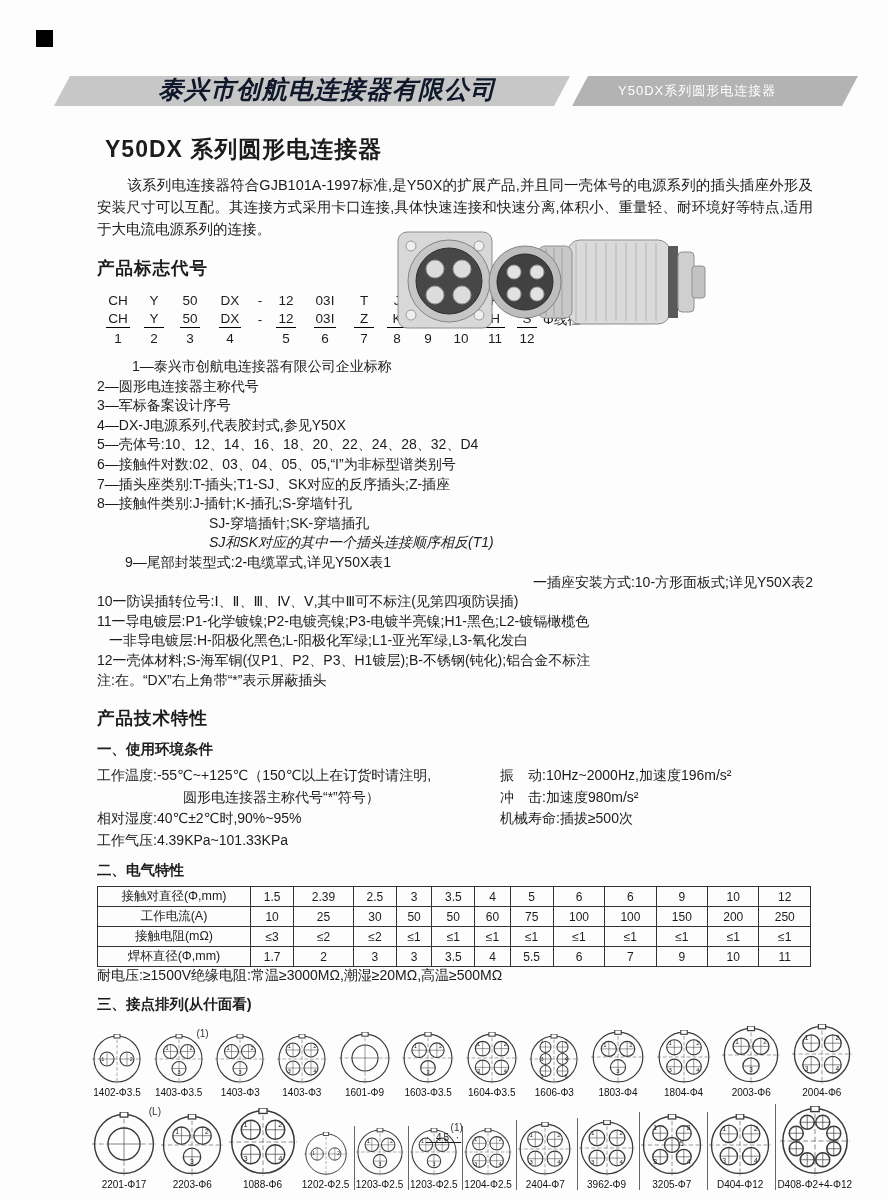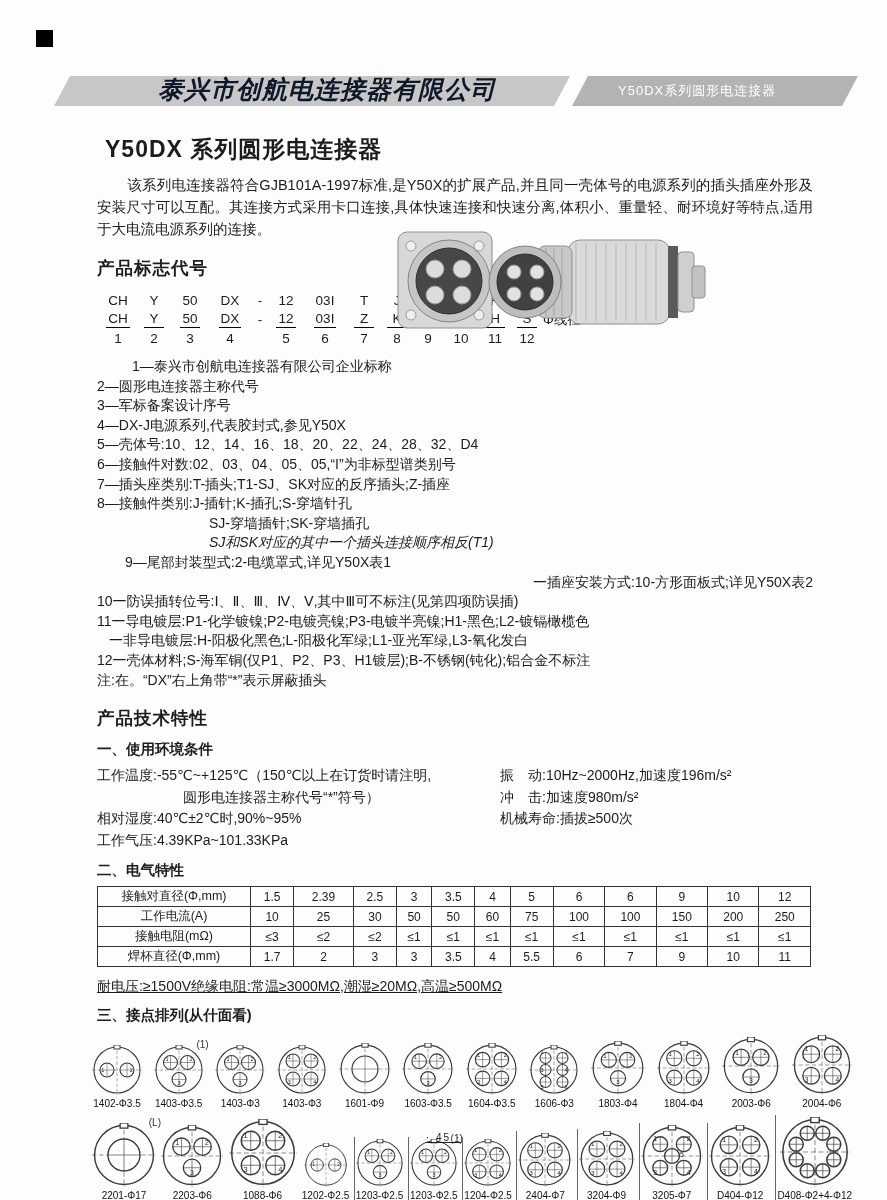--- a/index.html
+++ b/index.html
@@ -33,21 +33,21 @@
   
   .photo{position:absolute;left:390px;top:216px;}
   
   .env-cols{display:flex;}
   .env-left{width:403px;font-size:14px;line-height:21.5px;}
   .env-right{font-size:14px;line-height:21.5px;}
   
   table.etable{border-collapse:collapse;width:714px;margin-top:2px;}
   table.etable td{border:1px solid #333;font-size:12px;text-align:center;height:17px;padding:1px 0;}
   table.etable td.rowlab{width:152px;font-size:12.5px;}
-  .volt-note{font-size:14px;margin-top:11px;text-decoration:underline;}
+  .volt-note{font-size:14px;}
   
   .diag-rows{margin-top:8px;margin-left:-6px;width:762px;}
   .diag-row{display:flex;justify-content:space-between;align-items:flex-end;margin-bottom:6px;}
   .diag{display:flex;flex-direction:column;align-items:center;position:relative;padding:2px 1px 0 1px;}
   .diag.dv{border-left:1px solid #666;}
   .ann{position:absolute;top:-4px;right:-4px;font-size:10px;color:#333;}
   .dlabel{font-size:10px;margin-top:3px;white-space:nowrap;color:#111;}
   .rim{fill:none;stroke:#3a3a3a;stroke-width:2.2;}
   .axis{stroke:#5a5a5a;stroke-width:1;stroke-dasharray:7 4;}
   .notch{fill:#fff;stroke:#3a3a3a;stroke-width:2;}
@@ -688,21 +688,21 @@
             <text x="75.6" y="27.4" class="pnum">2</text>
             <circle cx="32.0" cy="68.0" r="14" class="pin"></circle>
             <line x1="18" y1="68.0" x2="46" y2="68.0" class="pinx"></line>
             <line x1="32.0" y1="54" x2="32.0" y2="82" class="pinx"></line>
             <text x="24.4" y="78.6" class="pnum">3</text>
             <circle cx="68.0" cy="68.0" r="14" class="pin"></circle>
             <line x1="54" y1="68.0" x2="82" y2="68.0" class="pinx"></line>
             <line x1="68.0" y1="54" x2="68.0" y2="82" class="pinx"></line>
             <text x="75.6" y="78.6" class="pnum">4</text>
           </svg>
-          <div class="dlabel">3204-Φ9</div>
+          <div class="dlabel">3962-Φ9</div>
         </div>
         <div class="diag dv">
           <svg width="62" height="62" viewBox="0 0 100 100">
             <line x1="50" y1="0" x2="50" y2="100" class="axis"></line>
             <line x1="0" y1="50" x2="100" y2="50" class="axis"></line>
             <circle cx="50" cy="50" r="46" class="rim"></circle>
             <rect x="44" y="0" width="12" height="8" class="notch"></rect>
             <circle cx="31.0" cy="31.0" r="12" class="pin"></circle>
             <line x1="19" y1="31.0" x2="43" y2="31.0" class="pinx"></line>
             <line x1="31.0" y1="19" x2="31.0" y2="43" class="pinx"></line>

